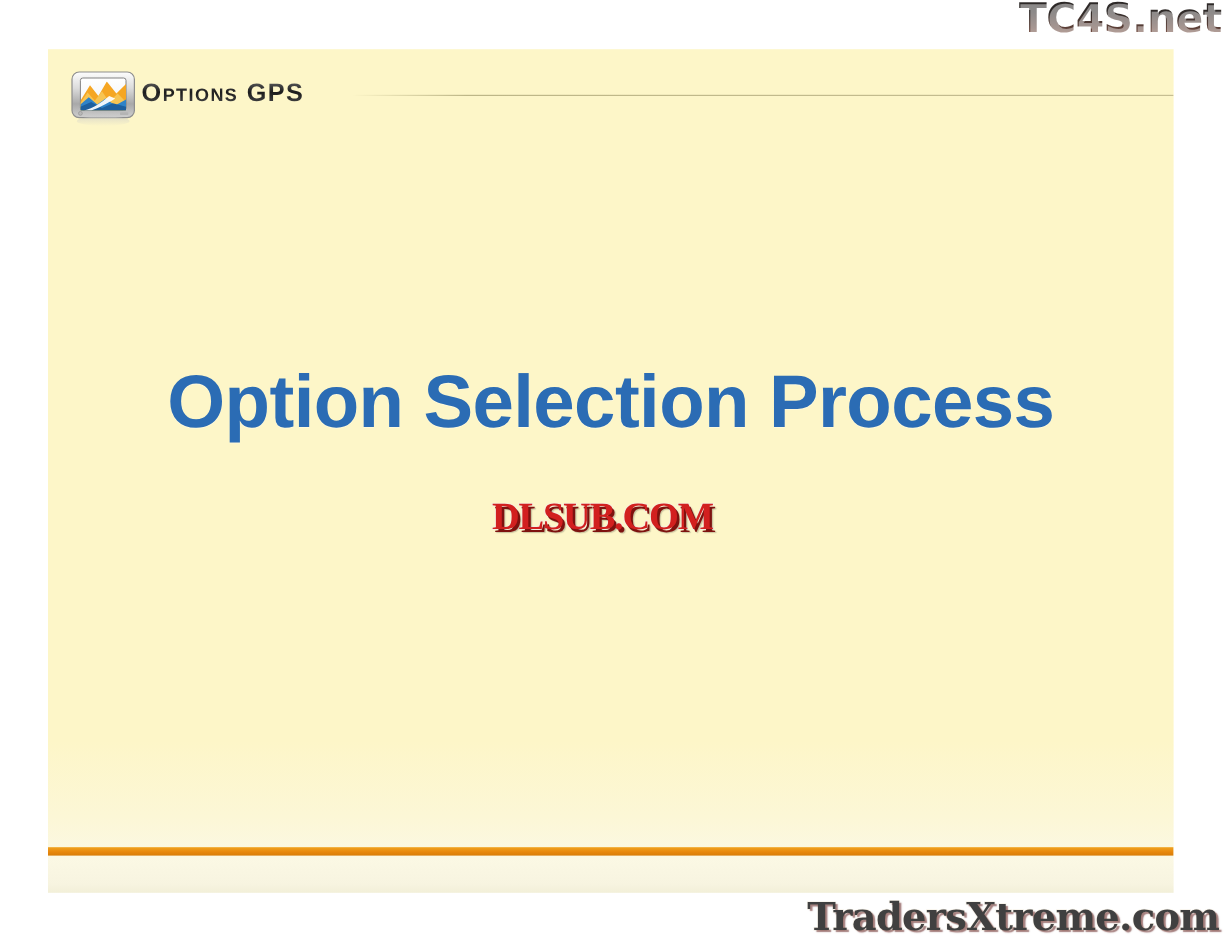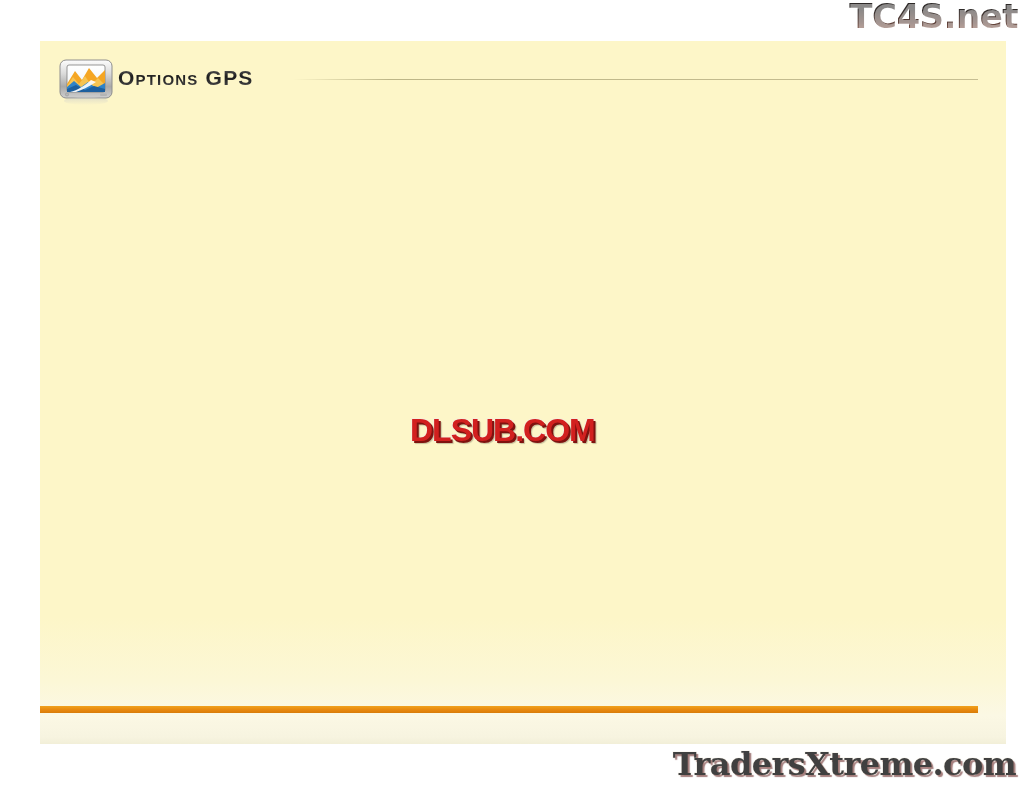--- a/index.html
+++ b/index.html
@@ -23,21 +23,20 @@
     width: 938px;
     height: 703px;
     background: linear-gradient(to bottom,
                 #fdf6c8 0%,
                 #fdf6c8 82%,
                 #fcf7d6 91%,
                 #fbf8e4 96%,
                 #f7f4e0 99%,
                 #f2efd8 100%);
     overflow: hidden;
-    padding-left: 28px;
   }
 
   
   #slide-header {
     position: absolute;
     left: 0;
     top: 0;
     width: 938px;
     height: 70px;
   }
@@ -132,21 +131,21 @@
     -webkit-background-clip: text;
     background-clip: text;
     -webkit-text-fill-color: transparent;
     text-shadow: 1px 1px 0 rgba(255,255,255,0.45);
   }
 
   #wm-dlsub {
     position: absolute;
     left: 370px;
     top: 371px;
-    font-family: Liberation Sans, sans-serif;
+    font-family: Liberation Serif, serif;
     font-size: 32px;
     font-weight: bold;
     letter-spacing: -1px;
     white-space: nowrap;
     color: #d2201f;
     -webkit-text-stroke: 1.5px #f4eee0;
     paint-order: stroke fill;
     text-shadow: 2px 2px 0 #7e120f, 3px 3px 1px rgba(0,0,0,0.22);
   }
 
@@ -203,20 +202,23 @@
         <rect x="42" y="35.5" width="7" height="2.4" rx="1" fill="#b4b4b4"></rect>
         <ellipse cx="28" cy="43" rx="22" ry="4" fill="url(#refl)"></ellipse>
       </svg>
     </span>
 
     <span id="logo-text">Options GPS</span>
 
     <div id="header-rule"></div>
   </div>
 
+  <div id="title-block">
+    <div id="slide-title">Option Selection Process</div>
+  </div>
 
   <div id="wm-dlsub">DLSUB.COM</div>
 
   <div id="footer-accent"></div>
 
 </div>
 
 <div id="wm-tc4s">TC4S.net</div>
 <div id="wm-traders">TradersXtreme.com</div>
 

